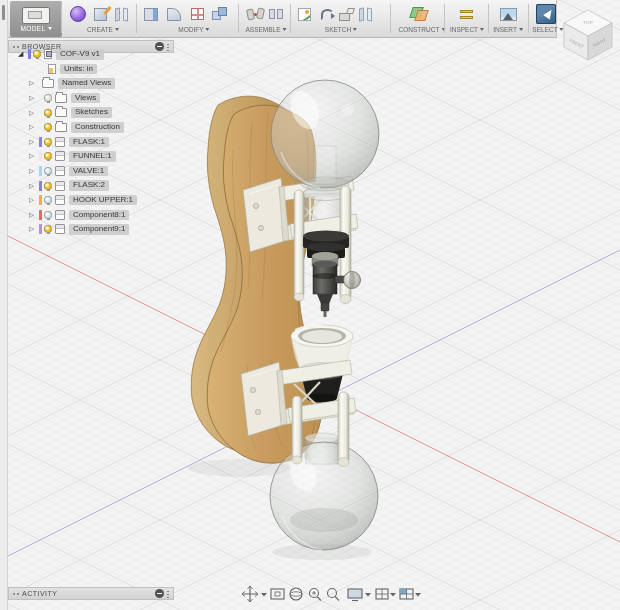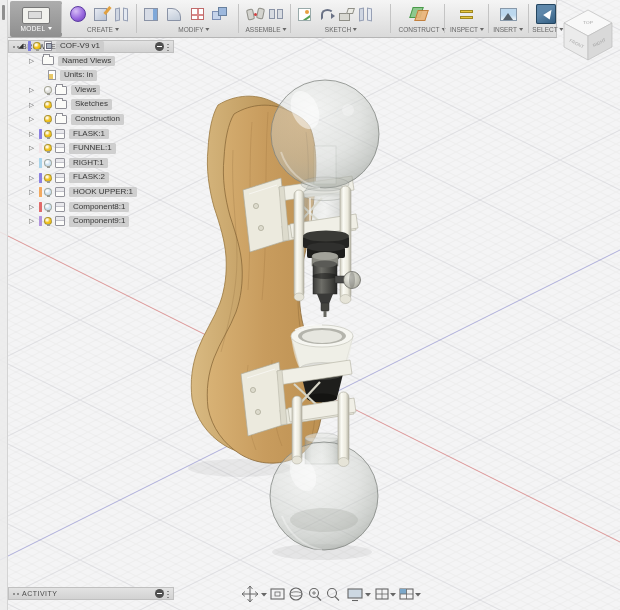--- a/index.html
+++ b/index.html
@@ -82,21 +82,21 @@
   .phead{position:absolute;left:8px;width:166px;height:13px;background:linear-gradient(#e2e2e2,#d2d2d2);
          border:1px solid #c0c0c0;display:flex;align-items:center;padding:0 4px;gap:3px;}
   .phead .dots{display:flex;gap:2px;}
   .phead .dots i{width:2px;height:2px;border-radius:50%;background:#777;display:block;}
   .phead .ptitle{font-size:7px;color:#4a4a4a;letter-spacing:.5px;flex:1;}
   .collapse-btn{width:9px;height:9px;border-radius:50%;background:#4f4f4f;position:relative;cursor:pointer;}
   .collapse-btn i{position:absolute;left:2px;top:4px;width:5px;height:1px;background:#fff;display:block;}
   .phead .vgrip{width:2px;height:8px;background:radial-gradient(circle,#888 40%,transparent 45%) 0 0/2px 3px repeat-y;}
 
   
-  .tree{position:absolute;left:8px;top:39px;width:190px;}
+  .tree{position:absolute;left:8px;top:47px;width:190px;}
   .trow{display:flex;align-items:center;height:14.6px;cursor:default;}
   .exp{width:10px;font-size:6.5px;color:#555;text-align:left;flex:none;cursor:pointer;}
   .exp.open{color:#333;font-size:7px;}
   .exp::before{content:"▷";}
   .exp.open::before{content:"◢";}
   .swatch{width:3px;height:10px;border-radius:.5px;margin-right:2px;flex:none;background:#ccc;}
   .bulb{width:8px;height:8px;border-radius:50%;margin-right:3px;flex:none;position:relative;
         border:.5px solid rgba(90,90,60,.45);
         background-image:radial-gradient(circle at 35% 30%,rgba(255,255,255,.85) 15%,rgba(255,255,255,0) 50%);}
   .bulb::after{content:"";position:absolute;left:2px;bottom:-2px;width:3px;height:2px;background:#9a9a92;}
@@ -493,29 +493,29 @@
   <div class="tree">
 
     <div class="trow" style="padding-left:10px">
       <span class="exp open"></span>
       <span class="swatch" style="background-color: rgb(125, 125, 224);"></span>
       <span class="bulb" style="background-color: rgb(242, 195, 28);"></span>
       <span class="dico root"></span>
       <span class="pill">COF-V9 v1</span>
     </div>
 
-    <div class="trow" style="padding-left:21px">
-      <span class="exp"></span>
-      <span class="fico" style="margin-left:3px"></span>
-      <span class="pill">Named Views</span>
-    </div>
-
     <div class="trow" style="padding-left:40px">
       <span class="dico units"></span>
       <span class="pill">Units: in</span>
+    </div>
+
+    <div class="trow" style="padding-left:21px">
+      <span class="exp"></span>
+      <span class="fico" style="margin-left:3px"></span>
+      <span class="pill">Named Views</span>
     </div>
 
     <div class="trow" style="padding-left:21px">
       <span class="exp"></span>
       <span class="bulb" style="margin-left: 5px; background-color: rgb(226, 226, 222);"></span>
       <span class="fico"></span>
       <span class="pill">Views</span>
     </div>
 
     <div class="trow" style="padding-left:21px">
@@ -547,21 +547,21 @@
       <span class="cico"></span>
       <span class="pill">FUNNEL:1</span>
     </div>
 
 
     <div class="trow" style="padding-left:21px">
       <span class="exp"></span>
       <span class="swatch" style="background-color: rgb(169, 211, 234);"></span>
       <span class="bulb" style="background-color: rgb(207, 227, 242);"></span>
       <span class="cico"></span>
-      <span class="pill">RIGHT:1</span>
+      <span class="pill">VALVE:1</span>
     </div>
 
 
     <div class="trow" style="padding-left:21px">
       <span class="exp"></span>
       <span class="swatch" style="background-color: rgb(138, 127, 224);"></span>
       <span class="bulb" style="background-color: rgb(242, 195, 28);"></span>
       <span class="cico"></span>
       <span class="pill">FLASK:2</span>
     </div>

